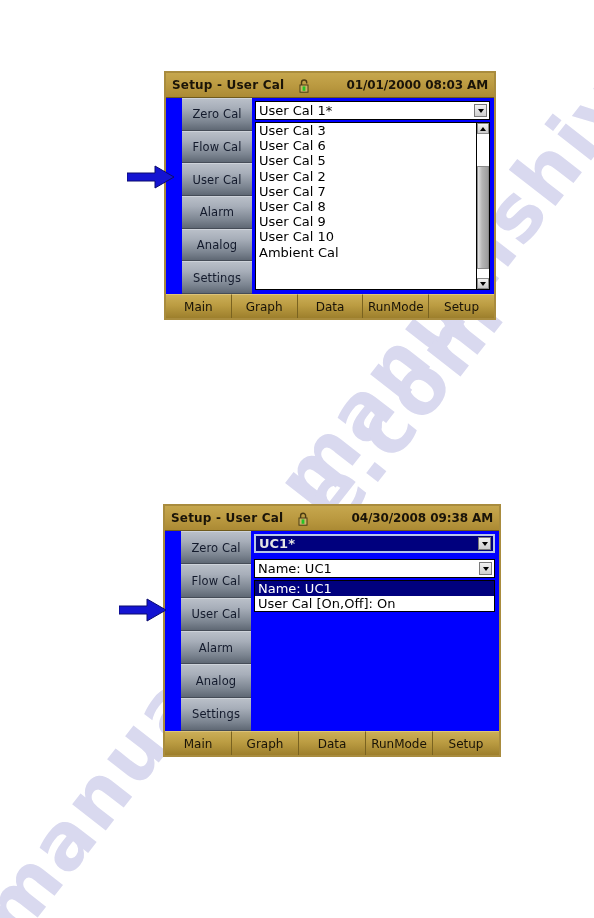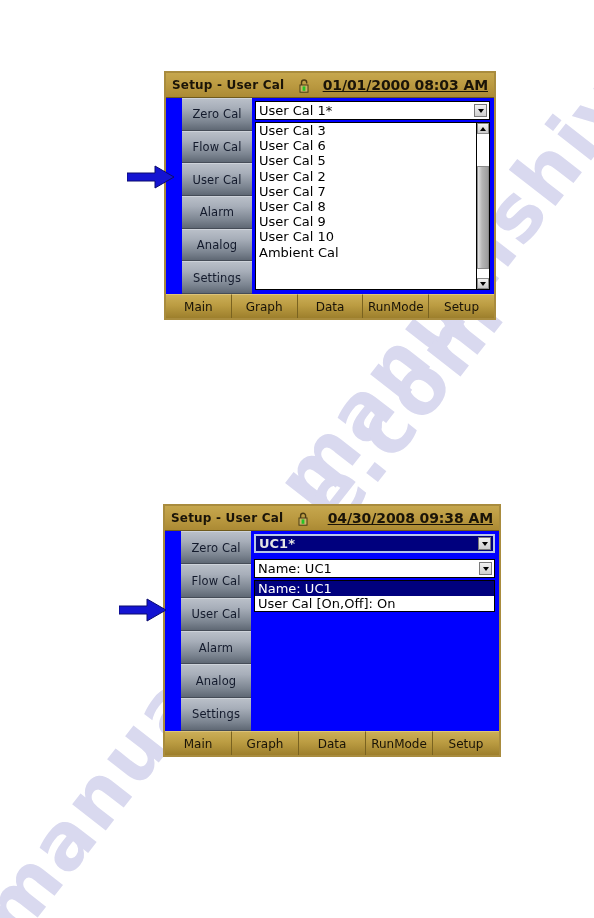--- a/index.html
+++ b/index.html
@@ -90,25 +90,24 @@
   }
   .lock-icon {
     width: 13px;
     height: 14px;
     margin-left: 14px;
     position: relative;
     flex: 0 0 auto;
   }
   .title-date {
     margin-left: auto;
-    font-size: 14px;
+    font-size: 12px;
     font-weight: 700;
     color: #1a1408;
     letter-spacing: -0.1px;
-    text-decoration: underline;
   }
 
   
   .body-area {
     flex: 1 1 auto;
     display: flex;
     background: #0000ff;
     position: relative;
     min-height: 0;
   }

